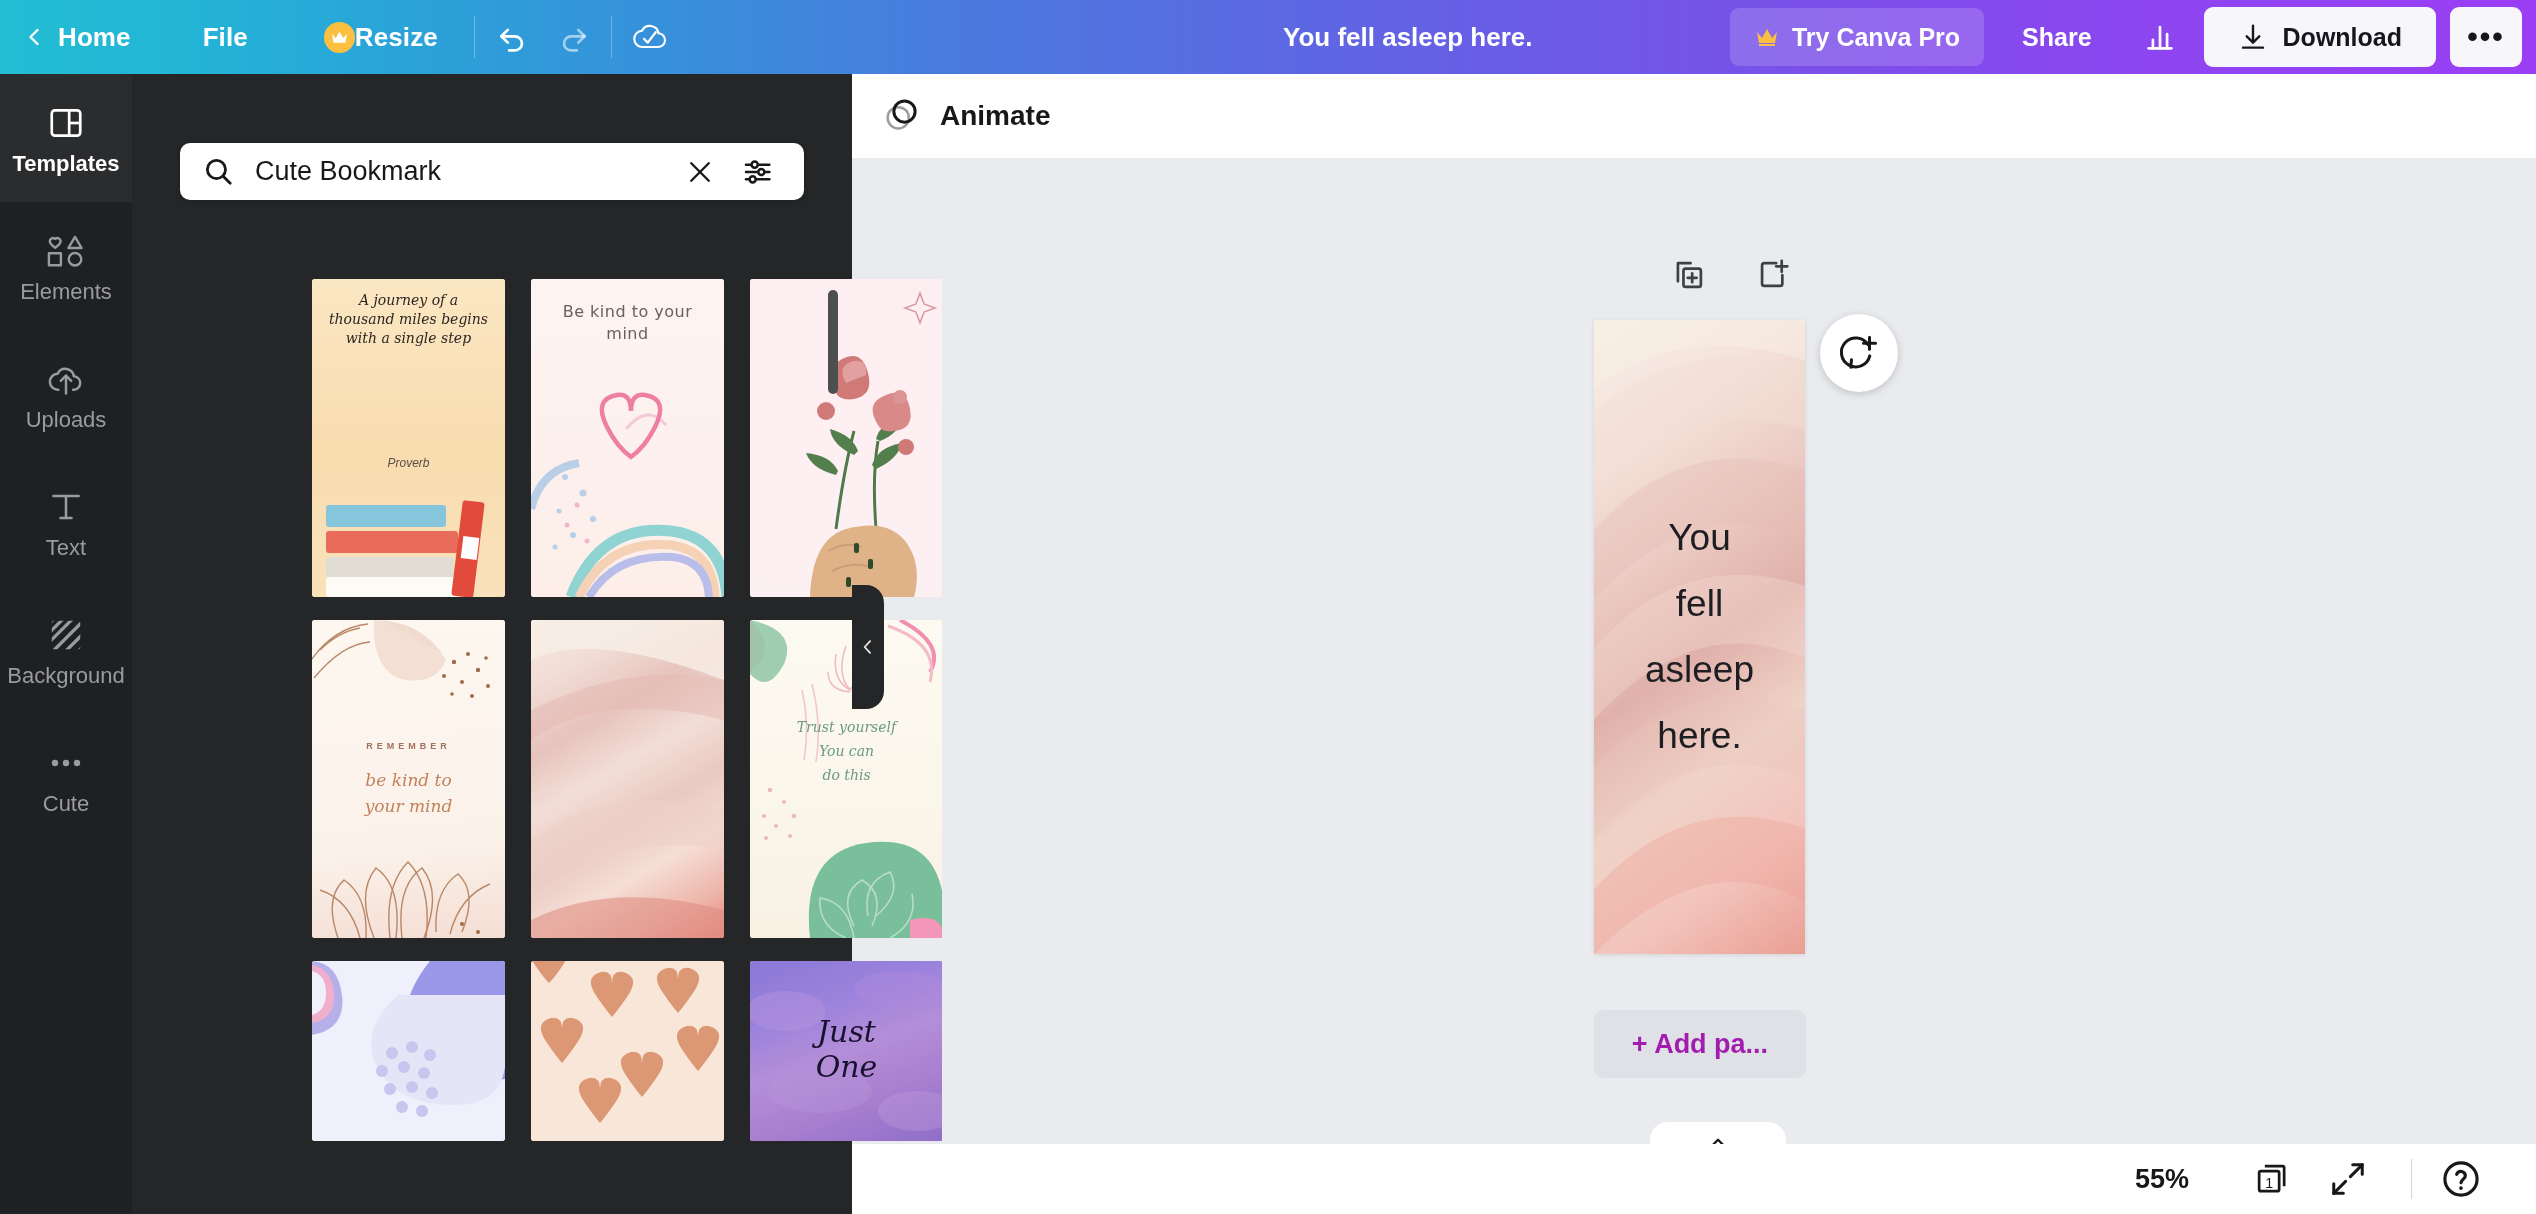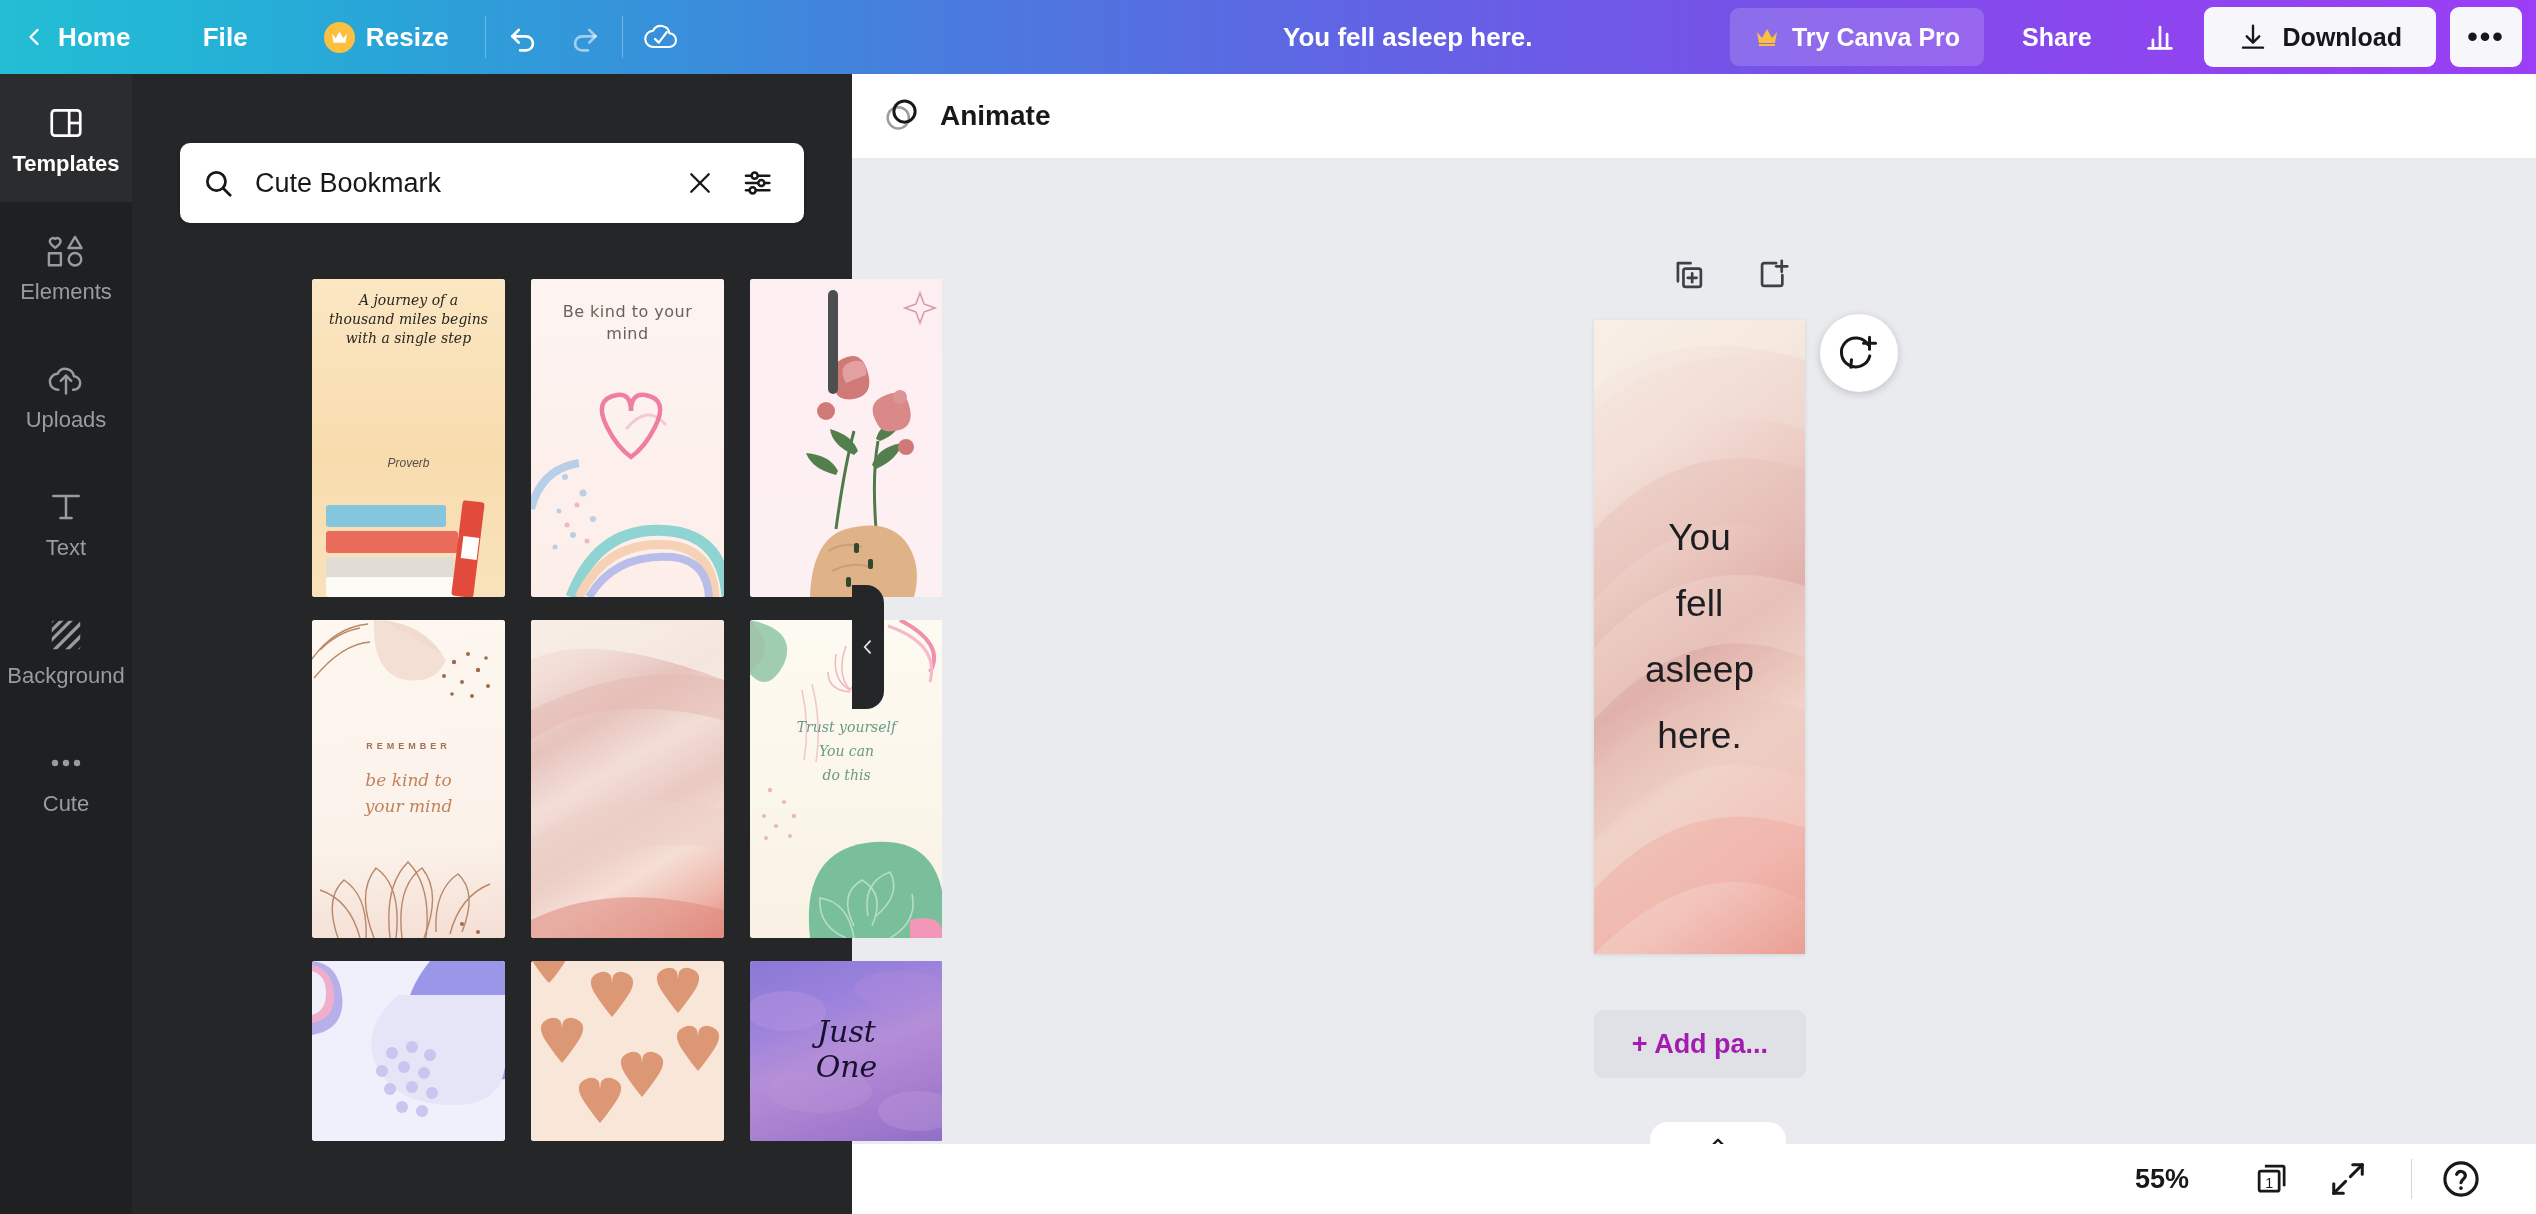--- a/index.html
+++ b/index.html
@@ -28,21 +28,21 @@
     padding-left: 14px;
   }
   .tb-item {
     height: 74px; display: flex; align-items: center; justify-content: center;
     font-size: 26px; font-weight: 700; color: #fff;
     letter-spacing: .1px;
     white-space: nowrap;
   }
   .tb-home { padding: 0 26px 0 4px; }
   .tb-file { padding: 0 46px; }
-  .tb-resize { padding: 12px 30px; gap: 11px; }
+  .tb-resize { padding: 12px 30px; }
   .crown {
     width: 31px; height: 31px; border-radius: 50%;
     background: #fdbf3f; display: inline-flex;
     align-items: center; justify-content: center;
     flex: 0 0 auto;
   }
   .crown svg { display:block; }
   .tb-sep {
     width: 1px; height: 42px; background: rgba(255,255,255,.30);
     margin: 0 6px;
@@ -111,21 +111,21 @@
 
   
   .panel {
     position: absolute; left: 132px; top: 74px;
     width: 720px; height: 1140px;
     background: #252627;
     z-index: 30;
   }
   .search-wrap {
     position: absolute; left: 48px; top: 69px;
-    width: 624px; height: 80px;
+    width: 624px; height: 57px;
     background: #fff; border-radius: 10px;
     display: flex; align-items: center; padding: 0 22px;
     box-shadow: 0 1px 4px rgba(0,0,0,.25);
   }
   .search-input {
     flex: 1; border: 0; outline: 0;
     font-family: "Liberation Sans", sans-serif;
     font-size: 27px; color: #17181a;
     padding-left: 20px; background: transparent;
   }

